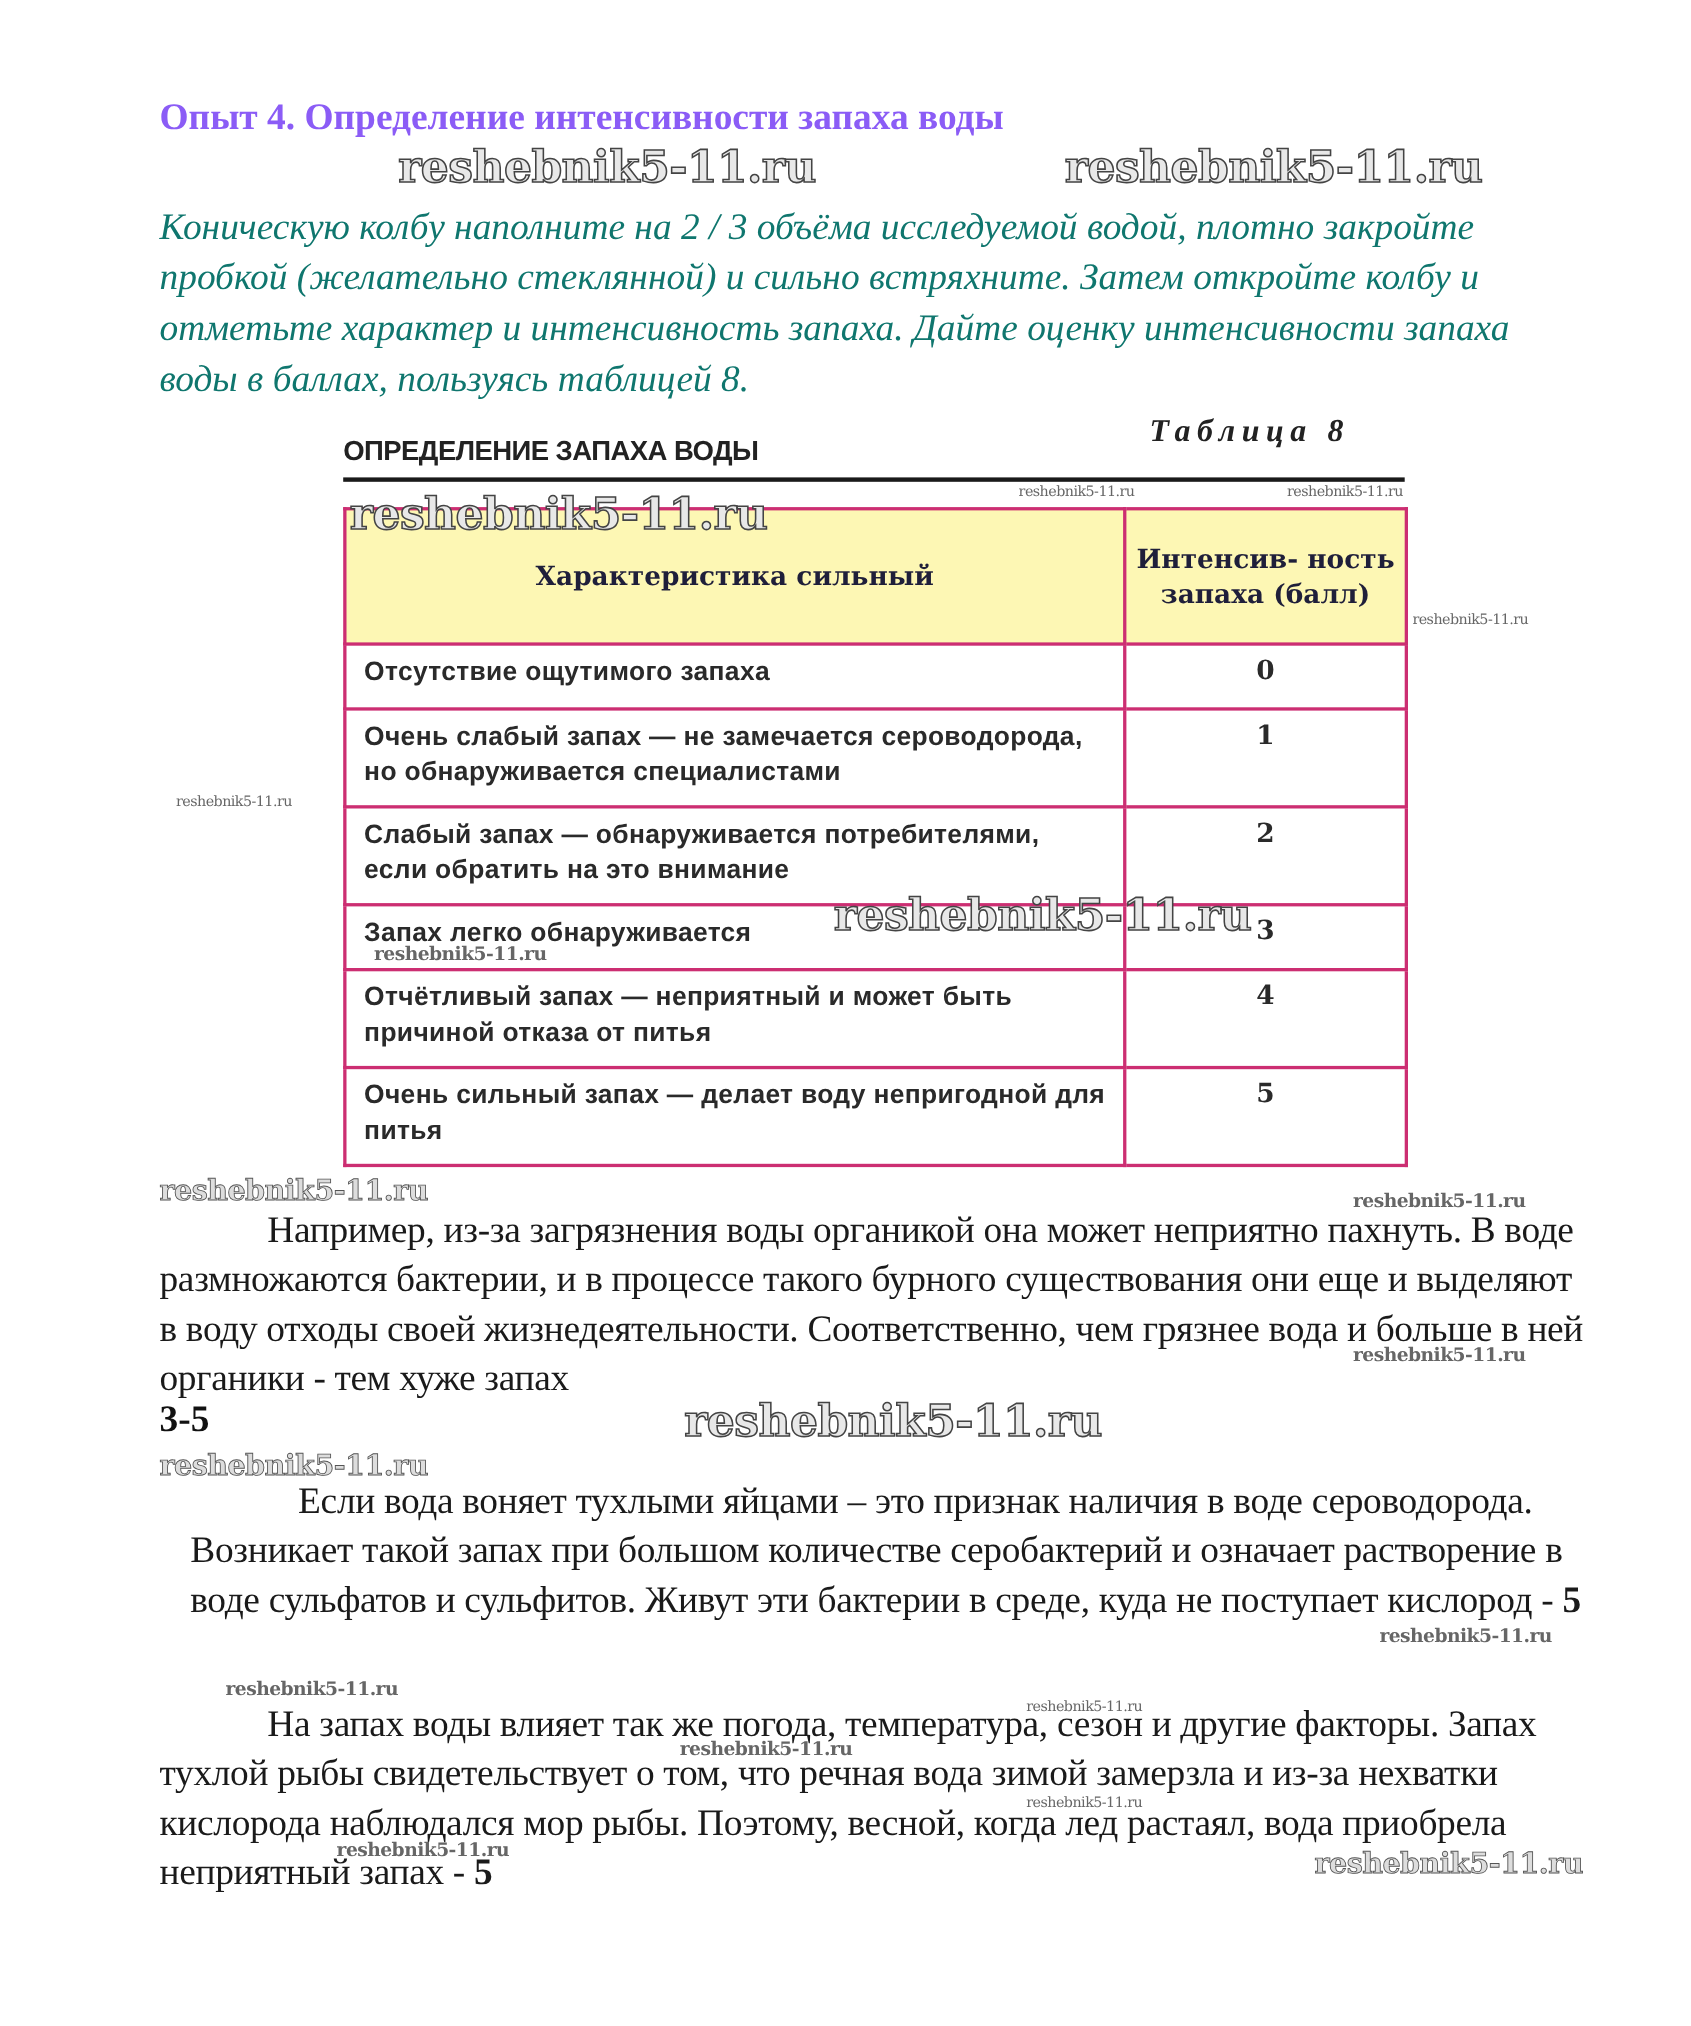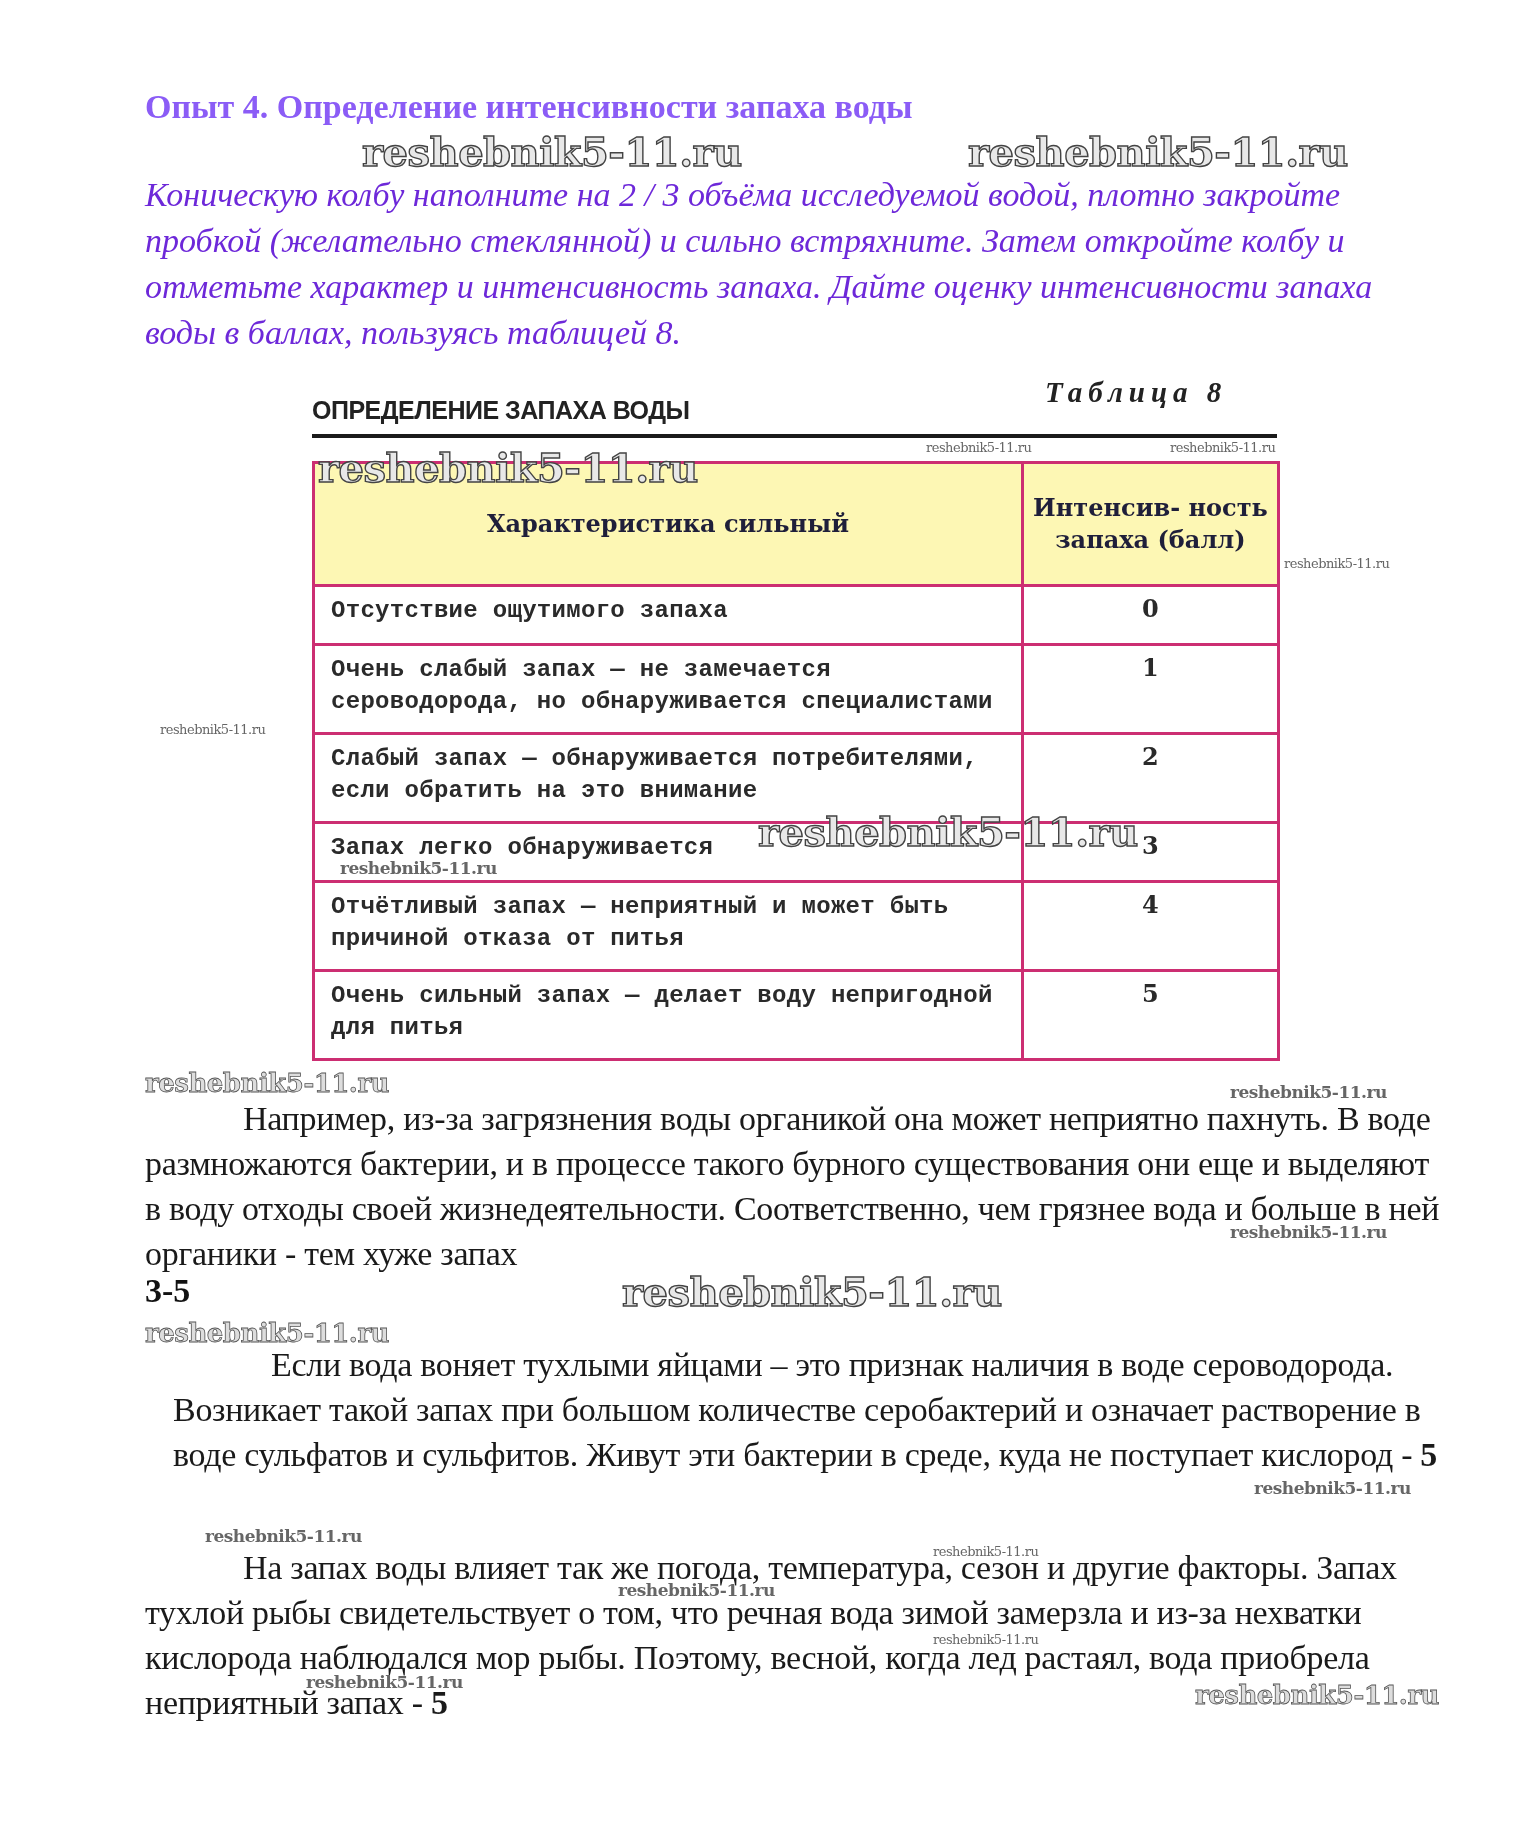--- a/index.html
+++ b/index.html
@@ -2,32 +2,32 @@
 <html><head>
 <meta charset="utf-8">
 <style>
   html, body { margin: 0; padding: 0; background: #ffffff; }
   body { width: 1537px; height: 1842px; position: relative; overflow: hidden;
          font-family: "Liberation Serif", "DejaVu Serif", serif; color: #111; }
 
   .page-title { position: absolute; left: 145px; top: 88px; font-size: 34px; font-weight: bold;
                 letter-spacing: 0px; color: #8b5cf6; }
 
-  .intro { position: absolute; left: 145px; top: 172px; width: 1260px; font-size: 34px; font-style: italic;
-           line-height: 46px; color: #6d28d9; }
+  .intro { position: absolute; left: 145px; top: 184px; width: 1260px; font-size: 34px; font-style: italic;
+           line-height: 46px; color: #0f766e; }
 
   .table-caption-left { position: absolute; left: 312px; top: 396px; font-family: "Liberation Sans", "DejaVu Sans", sans-serif;
                         font-size: 25px; font-weight: bold; color: #222; letter-spacing: -0.5px; }
   .table-caption-right { position: absolute; left: 1045px; top: 376px; font-size: 29px; font-weight: bold;
                          font-style: italic; letter-spacing: 6px; color: #222; }
   .caption-rule { position: absolute; left: 312px; top: 434px; width: 965px; height: 4px; background: #1a1a1a; }
 
   .smell-table { position: absolute; left: 312px; top: 461px; width: 968px; border-collapse: collapse;
                  font-family: "Liberation Sans", "DejaVu Sans", sans-serif; }
-  .smell-table th, .smell-table td { border: 3px solid #cc2e72; vertical-align: top; font-family: Liberation Mono, monospace; }
+  .smell-table th, .smell-table td { border: 3px solid #cc2e72; vertical-align: top; }
   .smell-table th { background: #fdf7b4; font-weight: bold; font-size: 24px; line-height: 32px; color: #1f1f3a;
                     text-align: center; vertical-align: middle; font-family: "DejaVu Serif", serif; }
   .smell-table th.col-char { width: 708px; height: 118px; }
   .smell-table th.col-int { width: 252px; }
   .smell-table td { font-size: 24px; line-height: 32px; color: #2a2a2a; padding: 8px 16px 8px 16px; }
   .smell-table td.desc { font-weight: bold; letter-spacing: 0.3px; }
   .smell-table td.score { text-align: center; font-weight: bold; font-family: "DejaVu Serif", serif; padding-top: 6px; }
   .smell-table tr.r1 td { height: 40px; }
   .smell-table tr.r2 td, .smell-table tr.r3 td, .smell-table tr.r5 td, .smell-table tr.r6 td { height: 70px; }
   .smell-table tr.r4 td { height: 40px; }

